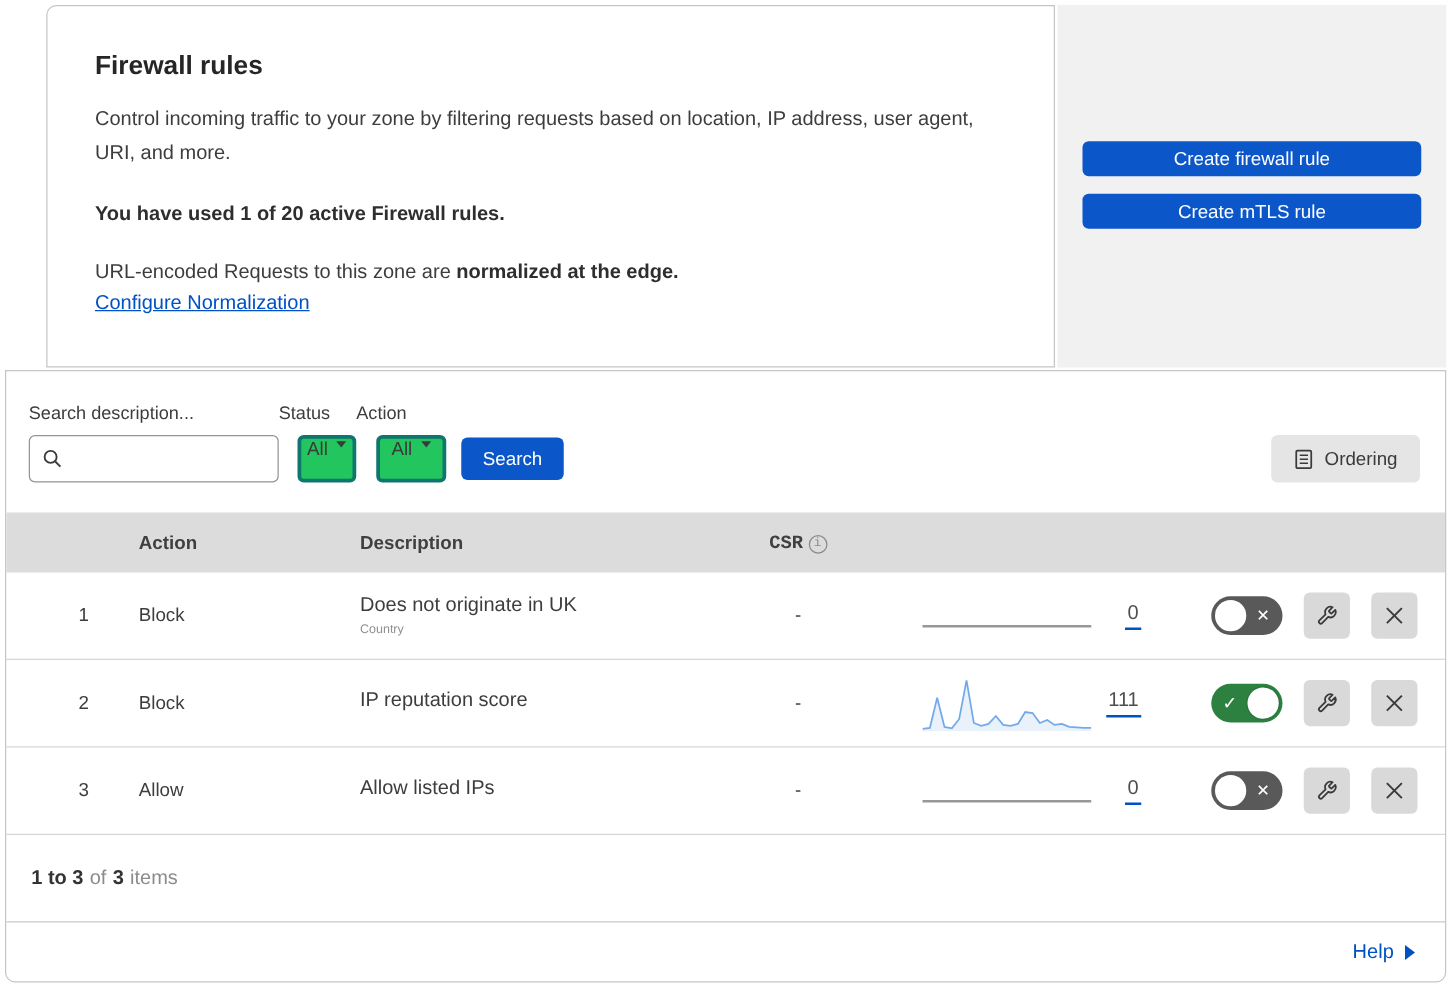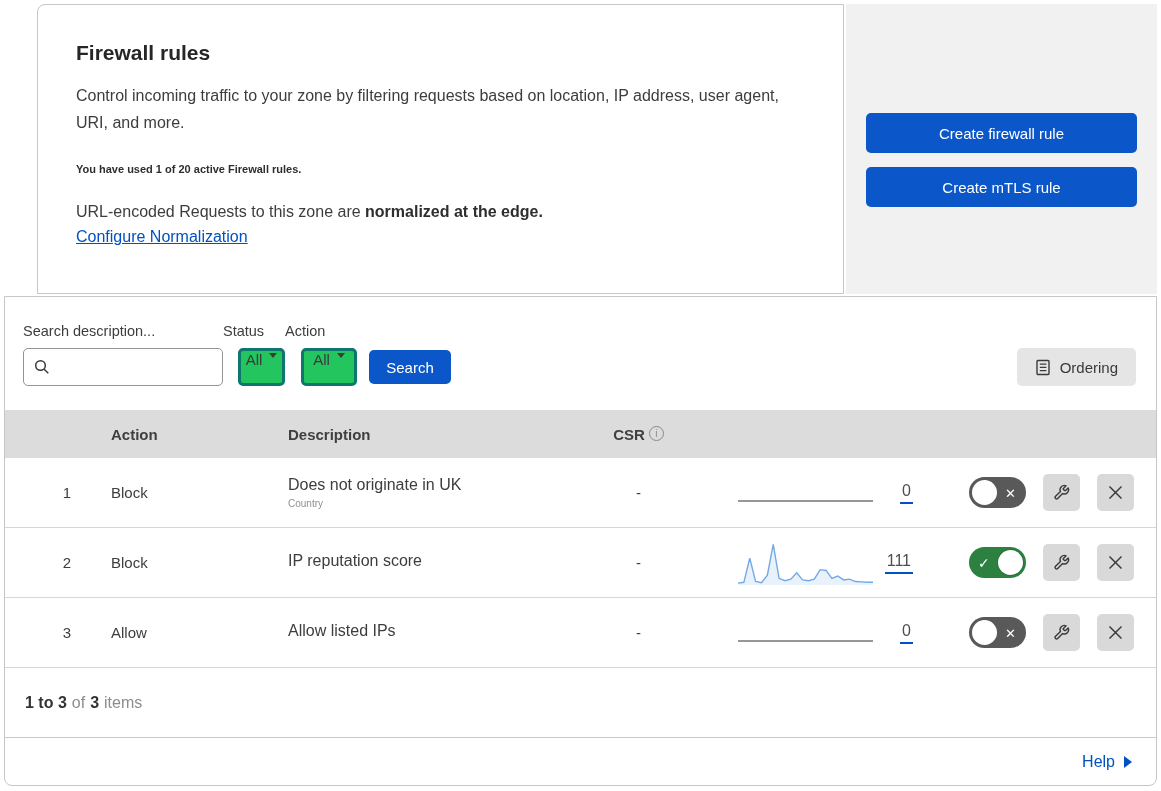--- a/index.html
+++ b/index.html
@@ -16,37 +16,37 @@
   .intro-card {
     width: 807px;
     border: 1px solid #c6c6c6;
     border-radius: 8px 0 0 0;
     background: #fff;
     padding: 36px 44px 0 38px;
     margin-left: 33px;
   }
   .intro-title { font-size: 21px; font-weight: 600; color: #262626; margin-bottom: 17px; }
   .intro-desc { font-size: 16px; line-height: 1.7; color: #3d3d3d; max-width: 715px; margin-bottom: 27px; }
-  .intro-usage { font-size: 11px; font-weight: 700; color: #2e2e2e; margin-bottom: 28px; }
+  .intro-usage { font-size: 16px; font-weight: 700; color: #2e2e2e; margin-bottom: 28px; }
   .intro-norm { font-size: 16px; color: #3d3d3d; margin-bottom: 7px; }
   .intro-norm strong { font-weight: 700; color: #2e2e2e; }
   .link { color: #0051c3; text-decoration: underline; font-size: 16px; cursor: pointer; }
 
   .actions-panel {
     flex: 1;
     margin-left: 2px;
     background: #f1f1f2;
     display: flex; flex-direction: column; align-items: center;
     padding-top: 109px; gap: 14px;
   }
   .btn-primary {
     background: #0b57c9; color: #ffffff; border: none; border-radius: 5px;
     font-family: inherit; font-size: 15px; cursor: pointer;
   }
-  .btn-wide { width: 271px; height: 40px; }
+  .btn-wide { width: 271px; height: 28px; }
 
   
   .main-card {
     margin-top: 2px;
     border: 1px solid #c6c6c6;
     border-radius: 0 0 8px 8px;
     background: #fff;
     overflow: hidden;
   }
 
@@ -72,21 +72,21 @@
     margin-left: auto; height: 38px; padding: 0 18px;
     background: #e5e5e5; color: #3a3a3a; border: none; border-radius: 5px;
     font-family: inherit; font-size: 15px; display: flex; align-items: center; gap: 9px; cursor: pointer;
   }
 
   
   .tgrid { display: grid; grid-template-columns: 96px 173px 307px 115px 225px 1fr; align-items: center; }
   .thead { background: #dcdcdc; height: 48px; font-weight: 700; font-size: 15px; color: #3f3f3f; }
   .th-action { padding-left: 10px; }
   .th-desc { padding-left: 14px; }
-  .th-csr { display: flex; align-items: flex-start; justify-content: center; gap: 4px; }
+  .th-csr { display: flex; align-items: flex-end; justify-content: center; gap: 4px; font-family: Liberation Mono, monospace; }
   .th-activity { padding-left: 10px; }
   .info-icon {
     width: 15px; height: 15px; border: 1px solid #8a8a8a; border-radius: 50%;
     color: #8a8a8a; font-size: 10px; font-weight: 400; font-style: normal;
     display: inline-flex; align-items: center; justify-content: center; cursor: pointer;
   }
   .trow { height: 70px; border-bottom: 1px solid #d7d7d7; }
   .cell-num { padding-left: 28px; text-align: center; font-size: 15px; color: #3d3d3d; }
   .cell-action { padding-left: 10px; font-size: 15px; color: #3d3d3d; }
   .cell-desc { padding-left: 14px; }

